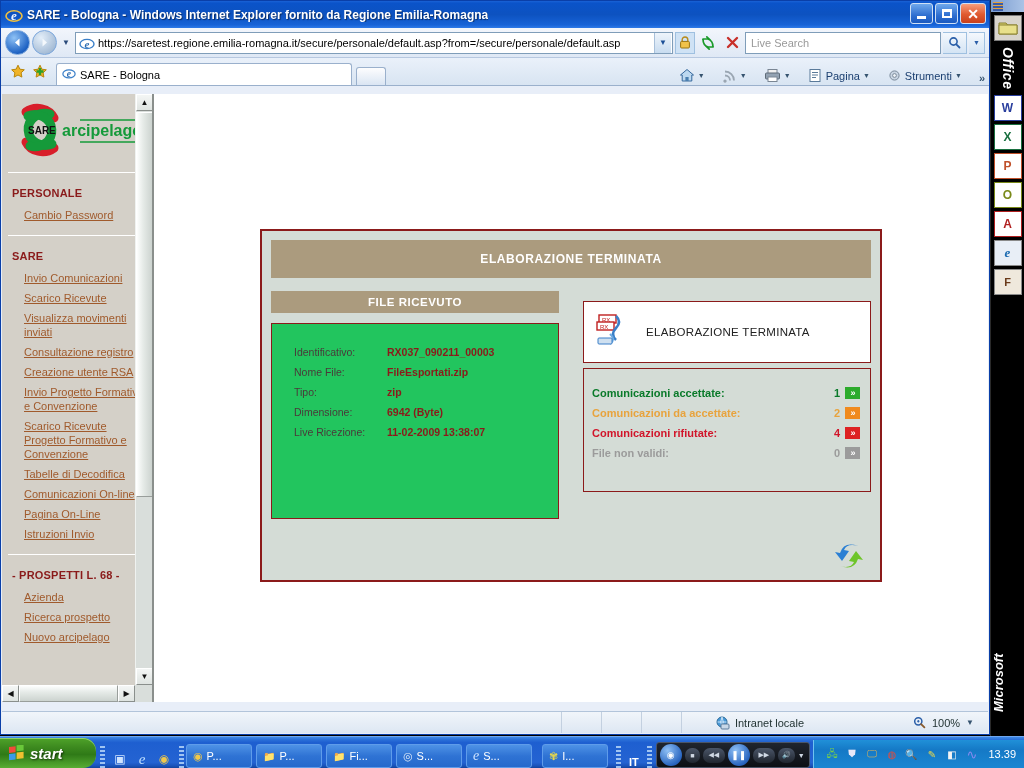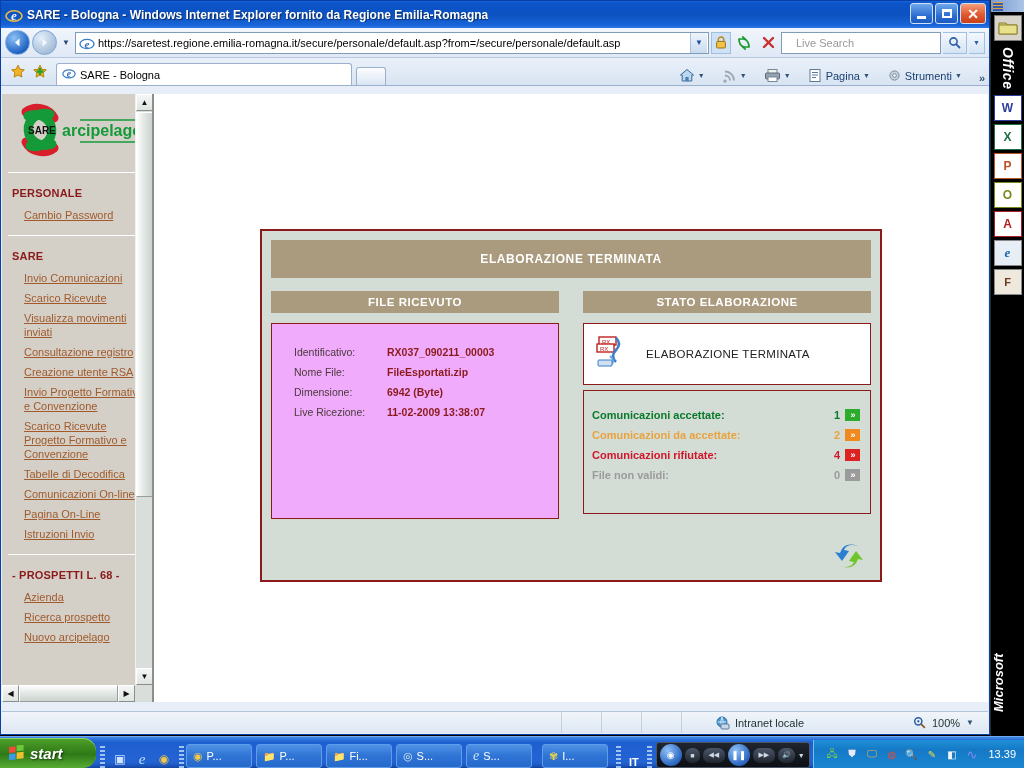--- a/index.html
+++ b/index.html
@@ -87,22 +87,22 @@
     background: #cfe2f5; border: 1px solid #9fc0e0;
   }
   .tool-sq {
     width: 22px; height: 22px; border: 1px solid transparent;
     display: flex; align-items: center; justify-content: center;
     font-size: 13px; font-weight: bold;
   }
   .tool-sq.refresh { color: #1a8a2a; }
   .tool-sq.stop { color: #c0392b; font-size: 15px; }
   .search-box {
-    width: 160px; height: 22px; background: #fff; border: 1px solid #7f9db9;
-    display: flex; align-items: center; padding-left: 14px;
+    width: 196px; height: 22px; background: #fff; border: 1px solid #7f9db9;
+    display: flex; align-items: center; padding-left: 5px;
   }
   .search-box span { font-size: 11px; color: #999; }
   .search-go {
     width: 24px; height: 22px; border: 1px solid #9fc0e0; border-left: none;
     background: linear-gradient(to bottom,#f4f8fd,#d4e4f4);
     display:flex;align-items:center;justify-content:center;
     color:#2a5ea8; font-size: 12px;
   }
   .search-caret {
     width: 16px; height: 22px; border: 1px solid #9fc0e0; border-left: none;
@@ -216,21 +216,21 @@
     color: #fff; font-size: 12px; font-weight: bold; letter-spacing: .6px;
   }
   .cols { display: flex; gap: 24px; margin-top: 13px; }
   .col { flex: 1; }
   .col-head {
     height: 22px; background: #ab9b7e;
     display: flex; align-items: center; justify-content: center;
     color: #fff; font-size: 11.5px; font-weight: bold; letter-spacing: .5px;
   }
   .box {
-    margin-top: 10px; border: 1px solid #8b1a1a; background: #f0abfc;
+    margin-top: 10px; border: 1px solid #8b1a1a; background: #22c55e;
   }
   .box-left { height: 196px; padding: 18px 0 0 22px; }
   .kv { display: flex; font-size: 10.5px; line-height: 20px; }
   .kv .k { width: 93px; color: #4a3a3a; }
   .kv .v { color: #8b1a1a; font-weight: bold; }
 
   .box-right-top {
     border: 1px solid #8b1a1a; background: #fff;
     height: 62px; display: flex; align-items: center; padding-left: 8px; gap: 14px;
     margin-top: 10px;
@@ -578,32 +578,35 @@
               <div class="box box-left">
                 <div class="kv">
                   <span class="k">Identificativo:</span>
                   <span class="v">RX037_090211_00003</span>
                 </div>
                 <div class="kv">
                   <span class="k">Nome File:</span>
                   <span class="v">FileEsportati.zip</span>
                 </div>
                 <div class="kv">
+                  <span class="k">Tipo:</span>
+                  <span class="v">zip</span>
+                </div>
+                <div class="kv">
                   <span class="k">Dimensione:</span>
                   <span class="v">6942 (Byte)</span>
                 </div>
                 <div class="kv">
                   <span class="k">Live Ricezione:</span>
                   <span class="v">11-02-2009 13:38:07</span>
                 </div>
               </div>
             </div>
 
             <div class="col">
-              <div class="col-head">STATO ELABORAZIONE</div>
 
               <div class="box-right-top">
                 <span>
                   <svg width="40" height="40" viewBox="0 0 40 40">
                     <rect x="7" y="5" width="17" height="8" fill="#fff" stroke="#c02020" stroke-width="1.4"></rect>
                     <rect x="5" y="12" width="17" height="8" fill="#fff" stroke="#c02020" stroke-width="1.4"></rect>
                     <text x="10" y="11.5" font-size="6" fill="#c02020" font-family="Liberation Sans, sans-serif">RX</text>
                     <text x="8" y="18.5" font-size="6" fill="#c02020" font-family="Liberation Sans, sans-serif">RX</text>
                     <path d="M24 6 q6 6 0 12 q-6 6 0 12" fill="none" stroke="#3a7fc8" stroke-width="2.6"></path>
                     <path d="M18 24 q6 5 0 10" fill="none" stroke="#6aa8e0" stroke-width="2.2"></path>

